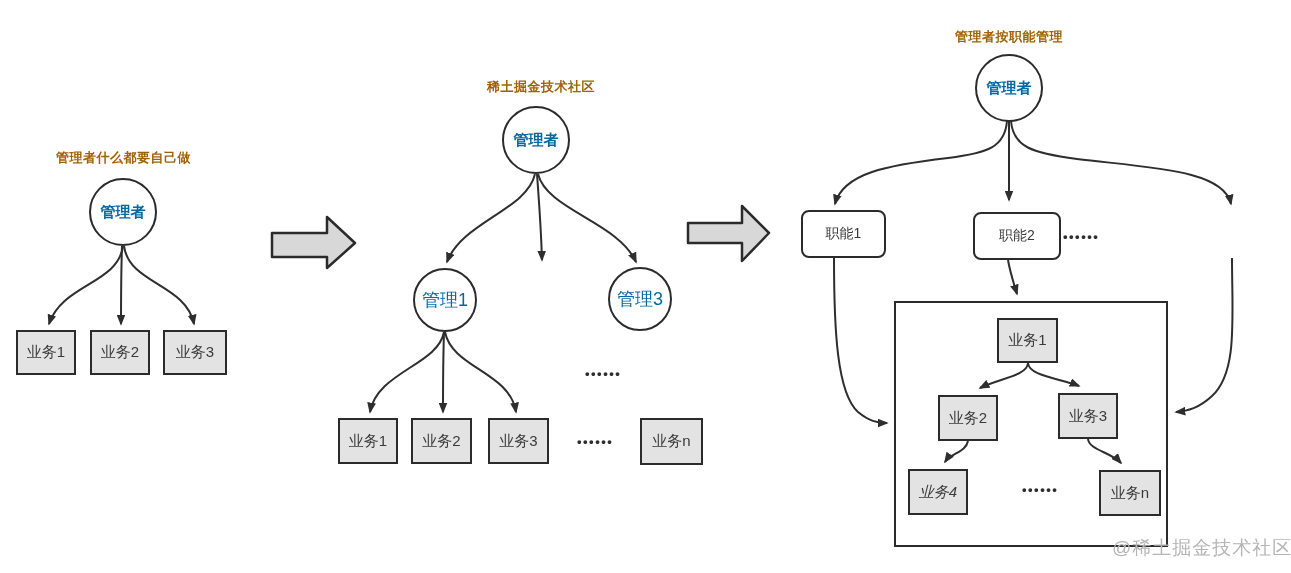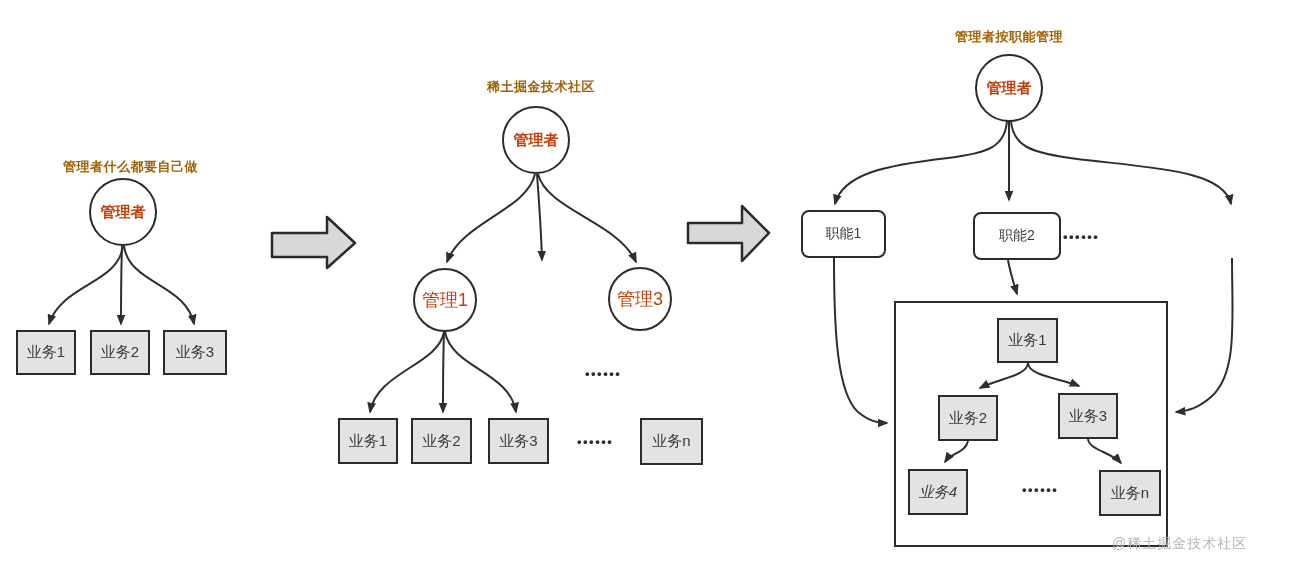--- a/index.html
+++ b/index.html
@@ -15,21 +15,21 @@
   .node{z-index:2;}
   .title{
     position:absolute;z-index:2;
     font-size:13px;font-weight:700;color:#a16207;
     white-space:nowrap;letter-spacing:.5px;
   }
   .circle{
     position:absolute;box-sizing:border-box;
     background:#ffffff;border:2.5px solid #2b2b2b;border-radius:50%;
     display:flex;align-items:center;justify-content:center;
-    font-size:15px;font-weight:600;color:#c2410c;
+    font-size:15px;font-weight:600;color:#0369a1;
     white-space:nowrap;
   }
   .circle.small{font-size:18px;font-weight:500;}
   .box{
     position:absolute;box-sizing:border-box;
     background:#e3e3e3;border:2px solid #2b2b2b;
     display:flex;align-items:center;justify-content:center;
     font-size:15px;font-weight:400;color:#3a3a3a;
     white-space:nowrap;
   }
@@ -43,21 +43,21 @@
     position:absolute;box-sizing:border-box;
     border:2.5px solid #2b2b2b;background:transparent;z-index:1;
   }
   .dots{
     position:absolute;z-index:2;
     font-size:13px;font-weight:700;color:#2e2e2e;
     letter-spacing:1.5px;white-space:nowrap;
   }
   .watermark{
     position:absolute;z-index:3;
-    font-size:14px;color:#b5b5b5;font-weight:400;
+    font-size:19px;color:#b5b5b5;font-weight:400;
     white-space:nowrap;letter-spacing:1px;
   }
 </style>
 </head>
 <body>
 
 <div class="canvas">
 
   <svg class="layer" viewBox="0 0 1291 573" xmlns="http://www.w3.org/2000/svg">
     <defs>
@@ -93,21 +93,21 @@
       <path d="M968,441 C966,452 951,453 945,462" marker-end="url(#ah)"></path>
       <path d="M1088,439 C1089,450 1111,452 1121,463" marker-end="url(#ah)"></path>
     </g>
 
     <g fill="#d8d8d8" stroke="#2b2b2b" stroke-width="2.5" stroke-linejoin="round">
       <polygon points="272,233 327,233 327,217 355,243 327,268 327,257 272,257"></polygon>
       <polygon points="688,223 742,223 742,206 769,233 742,261 742,243 688,243"></polygon>
     </g>
   </svg>
 
-  <div class="title" style="left:63px;top:149px;margin-top:9px;">管理者什么都要自己做</div>
+  <div class="title" style="left:56px;top:149px;">管理者什么都要自己做</div>
   <div class="circle node" style="left:89px;top:178px;width:68px;height:68px;">管理者</div>
   <div class="box node" style="left:16px;top:330px;width:60px;height:45px;">业务1</div>
   <div class="box node" style="left:90px;top:330px;width:60px;height:45px;">业务2</div>
   <div class="box node" style="left:163px;top:330px;width:64px;height:45px;">业务3</div>
 
   <div class="title" style="left:487px;top:78px;">稀土掘金技术社区</div>
   <div class="circle node" style="left:502px;top:106px;width:68px;height:68px;">管理者</div>
   <div class="circle small node" style="left:413px;top:268px;width:64px;height:64px;">管理1</div>
   <div class="circle small node" style="left:608px;top:267px;width:64px;height:64px;">管理3</div>
   <div class="dots" style="left:585px;top:366px;">••••••</div>

